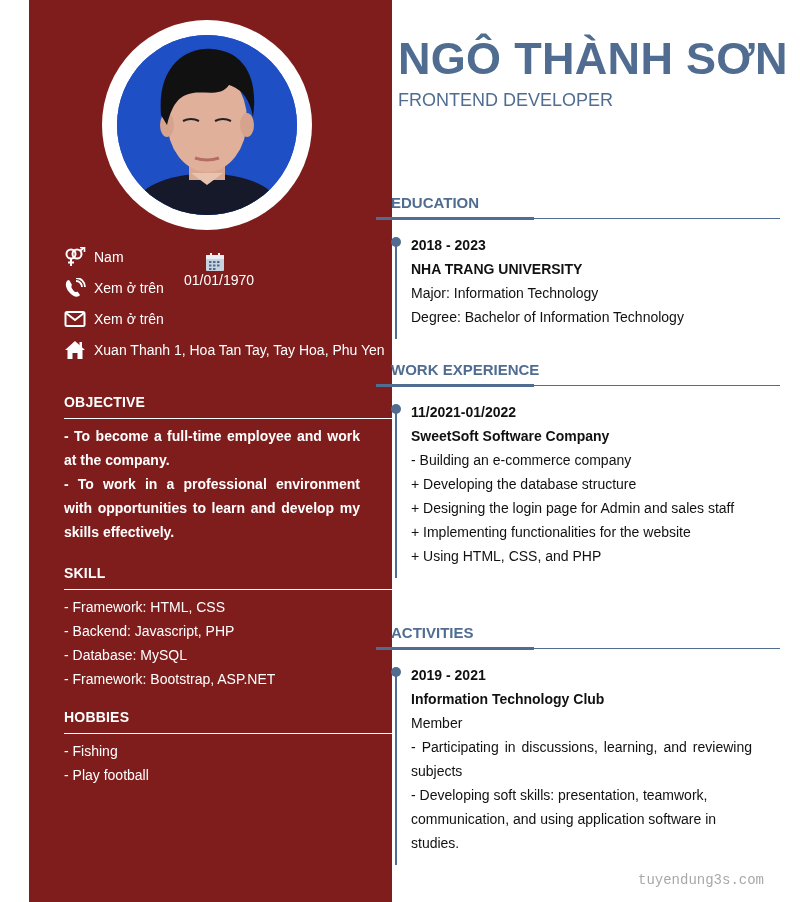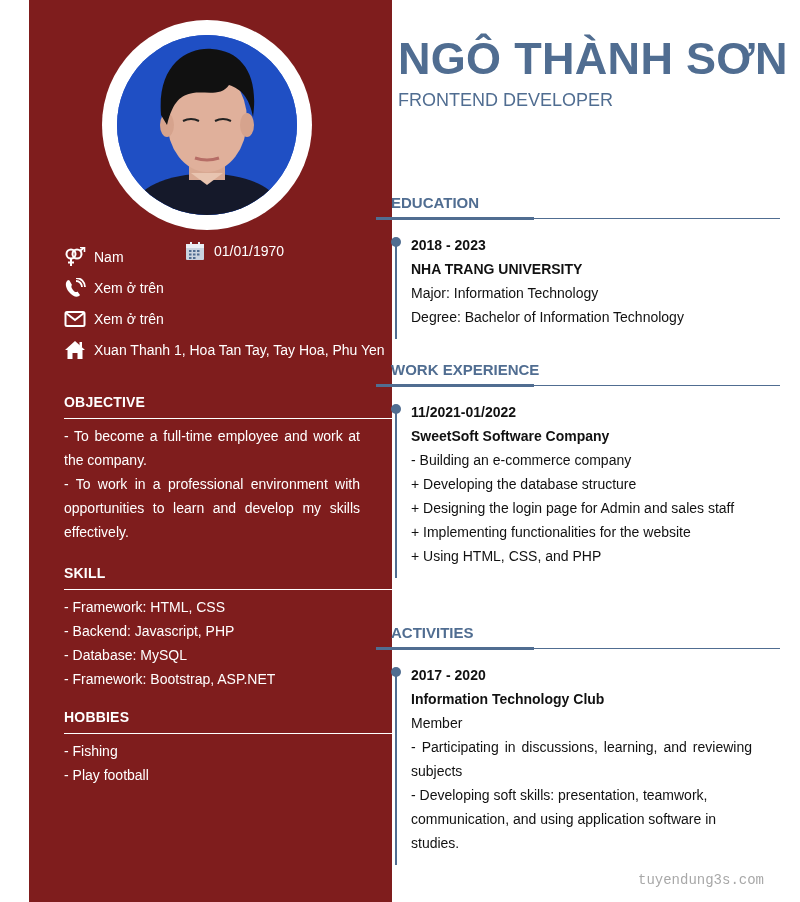--- a/index.html
+++ b/index.html
@@ -19,21 +19,21 @@
     border-radius: 50%; overflow: hidden; background: #1f4fc4;
   }
   .contact-row { position: absolute; left: 35px; height: 22px; display: flex; align-items: center; font-size: 14px; }
   .contact-row .ic { width: 22px; height: 20px; margin-right: 8px; display: inline-flex; align-items: center; justify-content: center; }
   .contact-row .ic svg { display: block; }
 
   .l-sec { position: absolute; left: 35px; right: 0; }
   .l-title { font-size: 14px; font-weight: bold; letter-spacing: 0.2px; }
   .l-rule { height: 1px; background: #ffffff; margin-top: 8px; margin-left: 0; }
   .l-text { font-size: 14px; line-height: 24px; }
-  .l-just { text-align: justify; padding-right: 32px; }
+  .l-just { text-align: justify; padding-right: 32px; font-weight: bold; }
 
   .name { position: absolute; left: 398px; top: 33px; font-size: 45px; font-weight: bold; color: #506d91; letter-spacing: 0.3px; }
   .role { position: absolute; left: 398px; top: 90px; font-size: 18px; color: #506d91; }
 
   .r-sec { position: absolute; left: 376px; width: 404px; }
   .r-title { font-size: 15px; font-weight: bold; color: #506d91; padding-left: 15px; }
   .r-rule { position: relative; height: 2px; margin-top: 6px; }
   .r-rule .thin { position: absolute; left: 0; right: 0; top: 1px; height: 1px; background: #506d91; }
   .r-rule .thick { position: absolute; left: 0; width: 158px; top: 0; height: 3px; background: #506d91; }
   .timeline { position: relative; margin-top: 14px; padding-left: 35px; }
@@ -73,21 +73,21 @@
           <circle cx="7" cy="7" r="4.5" fill="none" stroke="#fff" stroke-width="2"></circle>
           <line x1="7" y1="11.5" x2="7" y2="19" stroke="#fff" stroke-width="2"></line>
           <line x1="4" y1="15.5" x2="10" y2="15.5" stroke="#fff" stroke-width="2"></line>
           <circle cx="13" cy="7" r="4.5" fill="none" stroke="#fff" stroke-width="2"></circle>
           <line x1="16" y1="4" x2="20" y2="0.5" stroke="#fff" stroke-width="2"></line>
           <path d="M16 0.5 L20.5 0.5 L20.5 5" fill="none" stroke="#fff" stroke-width="1.6"></path>
         </svg>
     </span>
     <span>Nam</span>
   </div>
-  <div class="contact-row" style="top:240px; left:155px;">
+  <div class="contact-row" style="top:252px; left:155px;flex-direction:column;">
     <span class="ic">
       <svg width="20" height="20" viewBox="0 0 20 20">
           <rect x="1" y="3" width="18" height="16" rx="1" fill="#c9d3df"></rect>
           <rect x="1" y="3" width="18" height="4" fill="#e9eef4"></rect>
           <rect x="5" y="1" width="2" height="4" fill="#e9eef4"></rect>
           <rect x="13" y="1" width="2" height="4" fill="#e9eef4"></rect>
           <g fill="#506d91">
             <rect x="4" y="9" width="2.5" height="2"></rect>
             <rect x="8" y="9" width="2.5" height="2"></rect>
             <rect x="12" y="9" width="2.5" height="2"></rect>
@@ -202,21 +202,21 @@
 
 <div class="r-sec" style="top:624px;">
   <div class="r-title">ACTIVITIES</div>
   <div class="r-rule">
       <div class="thin"></div>
       <div class="thick"></div>
     </div>
   <div class="timeline">
     <div class="vline"></div>
     <div class="dot"></div>
-    <div class="t-line t-bold">2017 - 2020</div>
+    <div class="t-line t-bold">2019 - 2021</div>
     <div class="t-line t-bold">Information Technology Club</div>
     <div class="t-line">Member</div>
     <div class="t-line t-just">- Participating in discussions, learning, and reviewing subjects</div>
     <div class="t-line" style="padding-right:50px;">- Developing soft skills: presentation, teamwork, communication, and using application software in studies.</div>
     <div style="height:10px;"></div>
   </div>
 </div>
 
 <div class="watermark">tuyendung3s.com</div>
 

